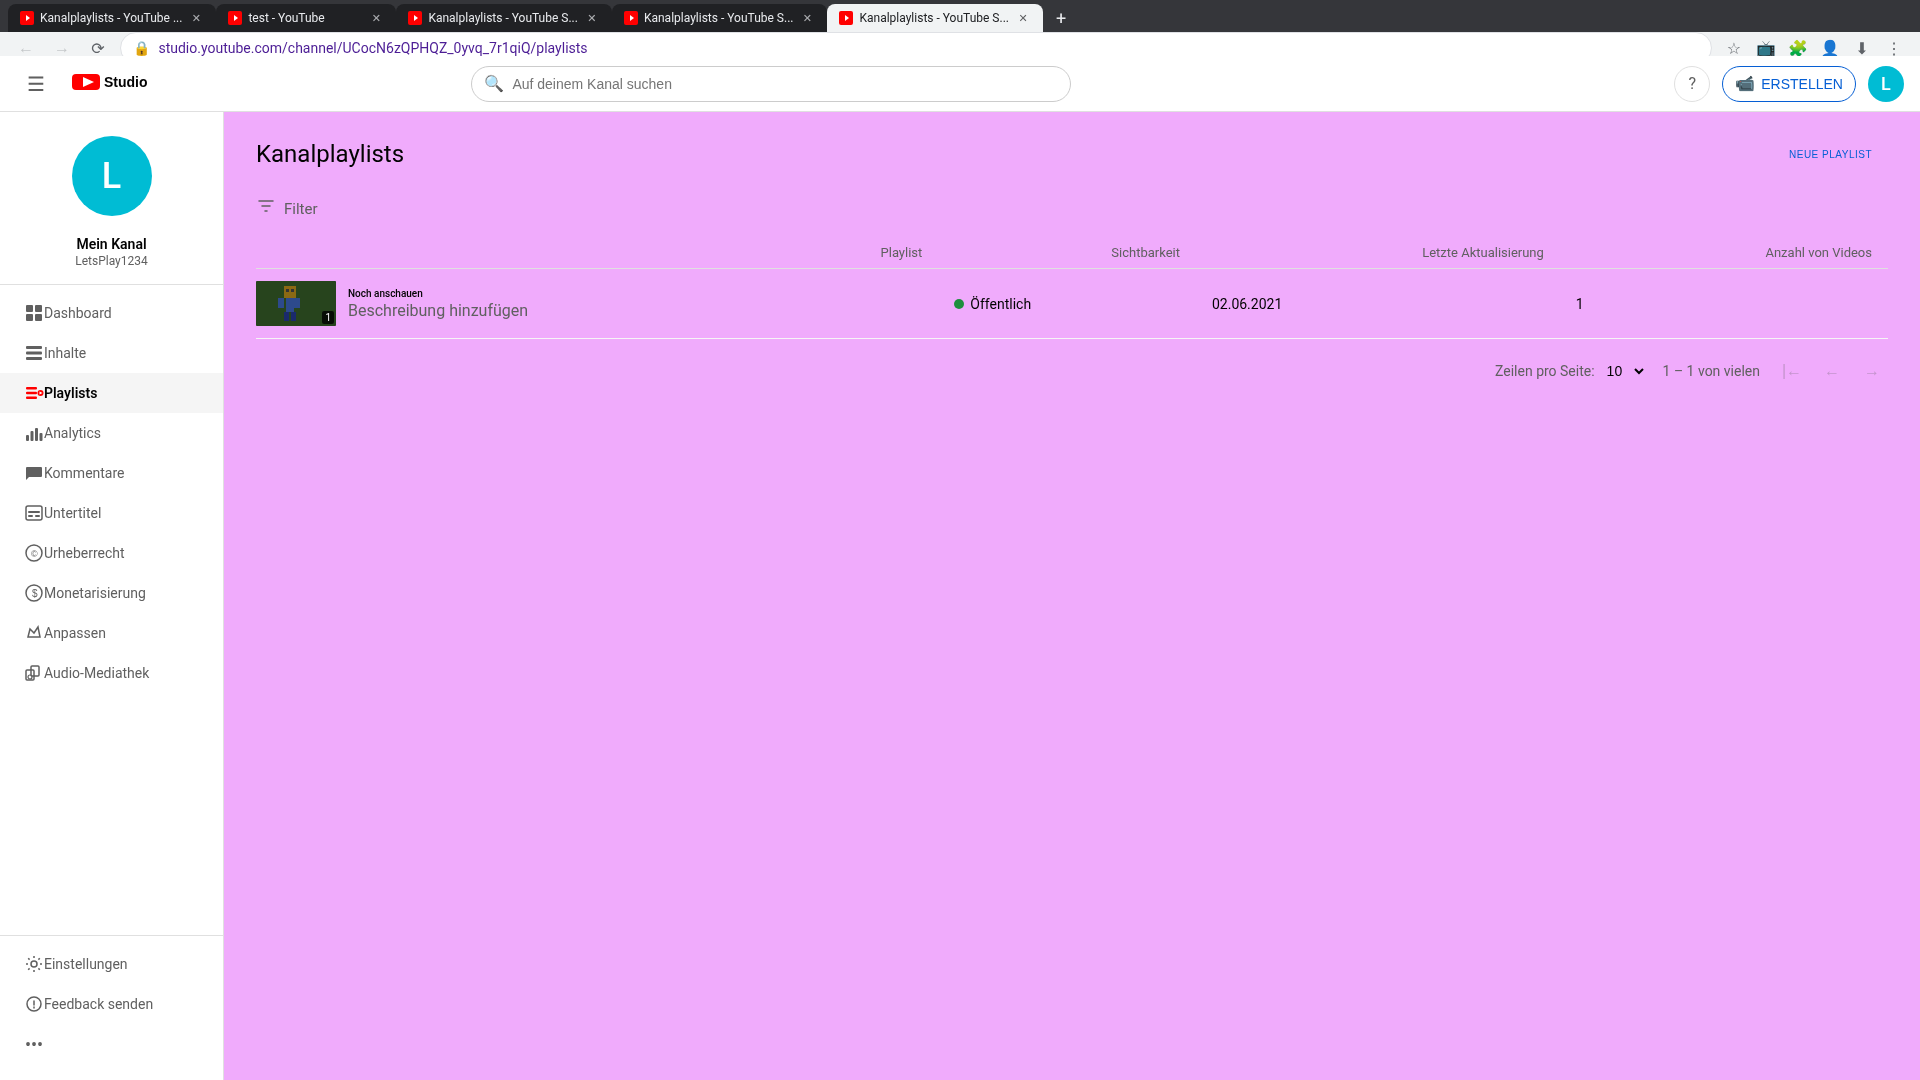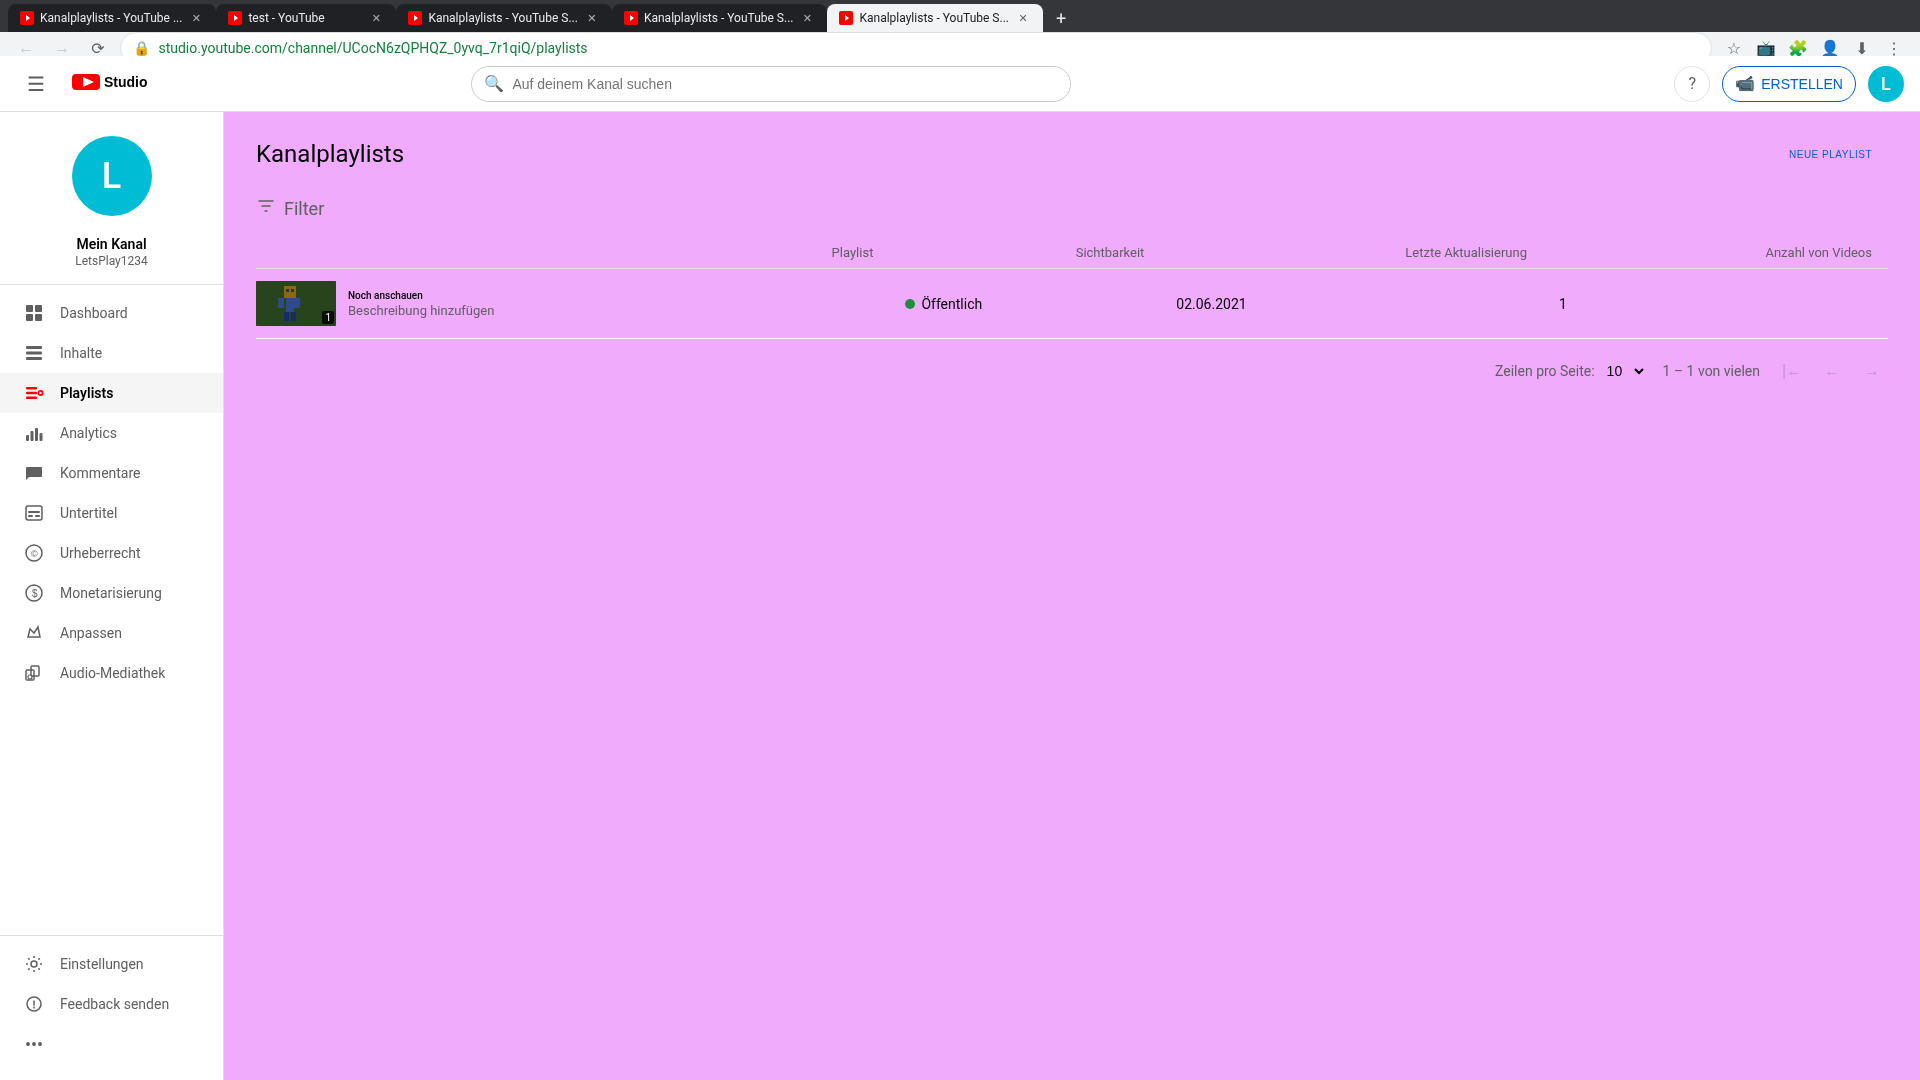--- a/index.html
+++ b/index.html
@@ -15,21 +15,21 @@
     .tab-favicon.studio { background: #ff0000; }
     .tab-title { flex: 1; overflow: hidden; text-overflow: ellipsis; white-space: nowrap; font-size: 12px; }
     .tab-close { width: 16px; height: 16px; border-radius: 50%; display: flex; align-items: center; justify-content: center; font-size: 11px; opacity: 0.7; cursor: pointer; }
     .tab-new { width: 28px; height: 28px; display: flex; align-items: center; justify-content: center; color: #e8eaed; font-size: 18px; cursor: pointer; margin-left: 4px; border-radius: 50%; }
 
     .nav-bar { background: #f1f3f4; height: 48px; display: flex; align-items: center; padding: 0 12px; gap: 8px; }
     .nav-btn { width: 28px; height: 28px; border-radius: 50%; display: flex; align-items: center; justify-content: center; cursor: pointer; color: #5f6368; font-size: 16px; border: none; background: none; }
     .nav-btn.disabled { opacity: 0.3; cursor: default; }
     .address-bar { flex: 1; background: #fff; border-radius: 20px; height: 32px; display: flex; align-items: center; padding: 0 12px; font-size: 14px; color: #202124; gap: 8px; border: 1px solid #dfe1e5; }
     .address-bar .lock-icon { color: #5f6368; font-size: 14px; }
-    .address-text { flex: 1; font-size: 14px; color: #15803d; }
+    .address-text { flex: 1; font-size: 14px; color: #4c1d95; }
     .nav-actions { display: flex; align-items: center; gap: 4px; }
     .nav-action-btn { width: 28px; height: 28px; border-radius: 50%; display: flex; align-items: center; justify-content: center; color: #5f6368; cursor: pointer; font-size: 16px; }
 
     
     .app { display: flex; flex-direction: column; height: calc(1080px - 56px); }
     
     
     .app-header { display: flex; align-items: center; height: 56px; padding: 0 16px; border-bottom: 1px solid #e0e0e0; background: #fff; z-index: 10; gap: 16px; }
     .menu-btn { width: 40px; height: 40px; border-radius: 50%; display: flex; align-items: center; justify-content: center; cursor: pointer; color: #606060; font-size: 20px; border: none; background: none; }
     .logo-area { display: flex; align-items: center; gap: 4px; cursor: pointer; }
@@ -51,52 +51,52 @@
     .sidebar { width: 224px; background: #fff; border-right: 1px solid #e0e0e0; display: flex; flex-direction: column; overflow-y: auto; flex-shrink: 0; padding: 8px 0; }
     
     .sidebar-channel { display: flex; flex-direction: column; align-items: center; padding: 16px 0 8px; }
     .channel-avatar { width: 80px; height: 80px; border-radius: 50%; background: #00bcd4; display: flex; align-items: center; justify-content: center; color: #fff; font-size: 36px; font-weight: 500; cursor: pointer; }
     .channel-name { font-size: 14px; font-weight: 600; color: #030303; margin-top: 20px; }
     .channel-handle { font-size: 12px; color: #606060; margin-top: 2px; }
 
     .sidebar-divider { height: 1px; background: #e0e0e0; margin: 8px 0; }
 
     .sidebar-nav { display: flex; flex-direction: column; }
-    .sidebar-item { display: flex; align-items: center; padding: 0 24px; height: 40px; cursor: pointer; border-radius: 0; gap: 16px; color: #606060; font-size: 14px; text-decoration: none; }
+    .sidebar-item { display: flex; align-items: center; padding: 0 24px; height: 40px; cursor: pointer; border-radius: 0; color: #606060; font-size: 14px; text-decoration: none; }
     .sidebar-item.active { background: #f5f5f5; color: #030303; font-weight: 600; }
     .sidebar-item.active .sidebar-item-icon { color: #ff0000; }
     .sidebar-item-icon { width: 20px; height: 20px; display: flex; align-items: center; justify-content: center; font-size: 18px; flex-shrink: 0; }
     .sidebar-item-label { font-size: 14px; }
 
     .sidebar-bottom { margin-top: auto; padding: 8px 0; border-top: 1px solid #e0e0e0; }
 
     
     .content-area { flex: 1; overflow-y: auto; padding: 24px 32px; background: #f0abfc; }
     
     .page-header { display: flex; align-items: center; justify-content: space-between; margin-bottom: 24px; }
     .page-title { font-size: 24px; font-weight: 400; color: #030303; }
     .neue-playlist-btn { padding: 0 16px; height: 36px; background: none; border: none; color: #065fd4; font-size: 10px; font-weight: 500; cursor: pointer; text-transform: uppercase; letter-spacing: 0.5px; }
 
     .filter-bar { display: flex; align-items: center; gap: 8px; margin-bottom: 16px; color: #606060; cursor: pointer; }
     .filter-icon { font-size: 20px; }
-    .filter-label { font-size: 18px; }
+    .filter-label { font-size: 15px; }
 
     .playlist-table { width: 100%; border-collapse: collapse; }
     .table-header { border-bottom: 1px solid #e0e0e0; }
     .table-header th { text-align: right; padding: 8px 16px; font-size: 13px; font-weight: 400; color: #606060; white-space: nowrap; }
     .table-header th.col-playlist { padding-left: 0; }
     .table-row td { padding: 12px 16px; border-bottom: 1px solid #f5f5f5; vertical-align: middle; }
     .table-row td:first-child { padding-left: 0; }
 
     .playlist-cell { display: flex; align-items: center; gap: 12px; }
     .playlist-thumb { width: 80px; height: 45px; border-radius: 2px; overflow: hidden; background: #000; flex-shrink: 0; position: relative; }
     .thumb-character { width: 100%; height: 100%; background: linear-gradient(45deg, #2d5a27, #4a7c40, #1a3a18); position: relative; overflow: hidden; }
     .thumb-overlay { position: absolute; bottom: 2px; right: 2px; background: rgba(0,0,0,0.8); color: #fff; font-size: 10px; padding: 1px 3px; border-radius: 2px; }
     .playlist-name { font-size: 10px; color: #030303; font-weight: 500; }
-    .playlist-desc { font-size: 13px; color: #606060; margin-top: 2px; }
+    .playlist-desc { font-size: 16px; color: #606060; margin-top: 2px; }
 
     .visibility-cell { display: flex; align-items: center; gap: 6px; }
     .green-dot { width: 10px; height: 10px; border-radius: 50%; background: #1e8e3e; flex-shrink: 0; }
 
     .pagination { display: flex; align-items: center; justify-content: flex-end; margin-top: 16px; gap: 8px; color: #606060; font-size: 14px; }
     .rows-per-page { display: flex; align-items: center; }
     .rows-select { border: none; font-size: 14px; color: #030303; cursor: pointer; padding: 4px 8px; background: none; outline: none; }
     .page-info { margin: 0 8px; }
     .page-nav-btn { width: 32px; height: 32px; border-radius: 50%; display: flex; align-items: center; justify-content: center; border: none; background: none; cursor: pointer; color: #606060; font-size: 16px; }
     .page-nav-btn.disabled { opacity: 0.3; cursor: default; }

